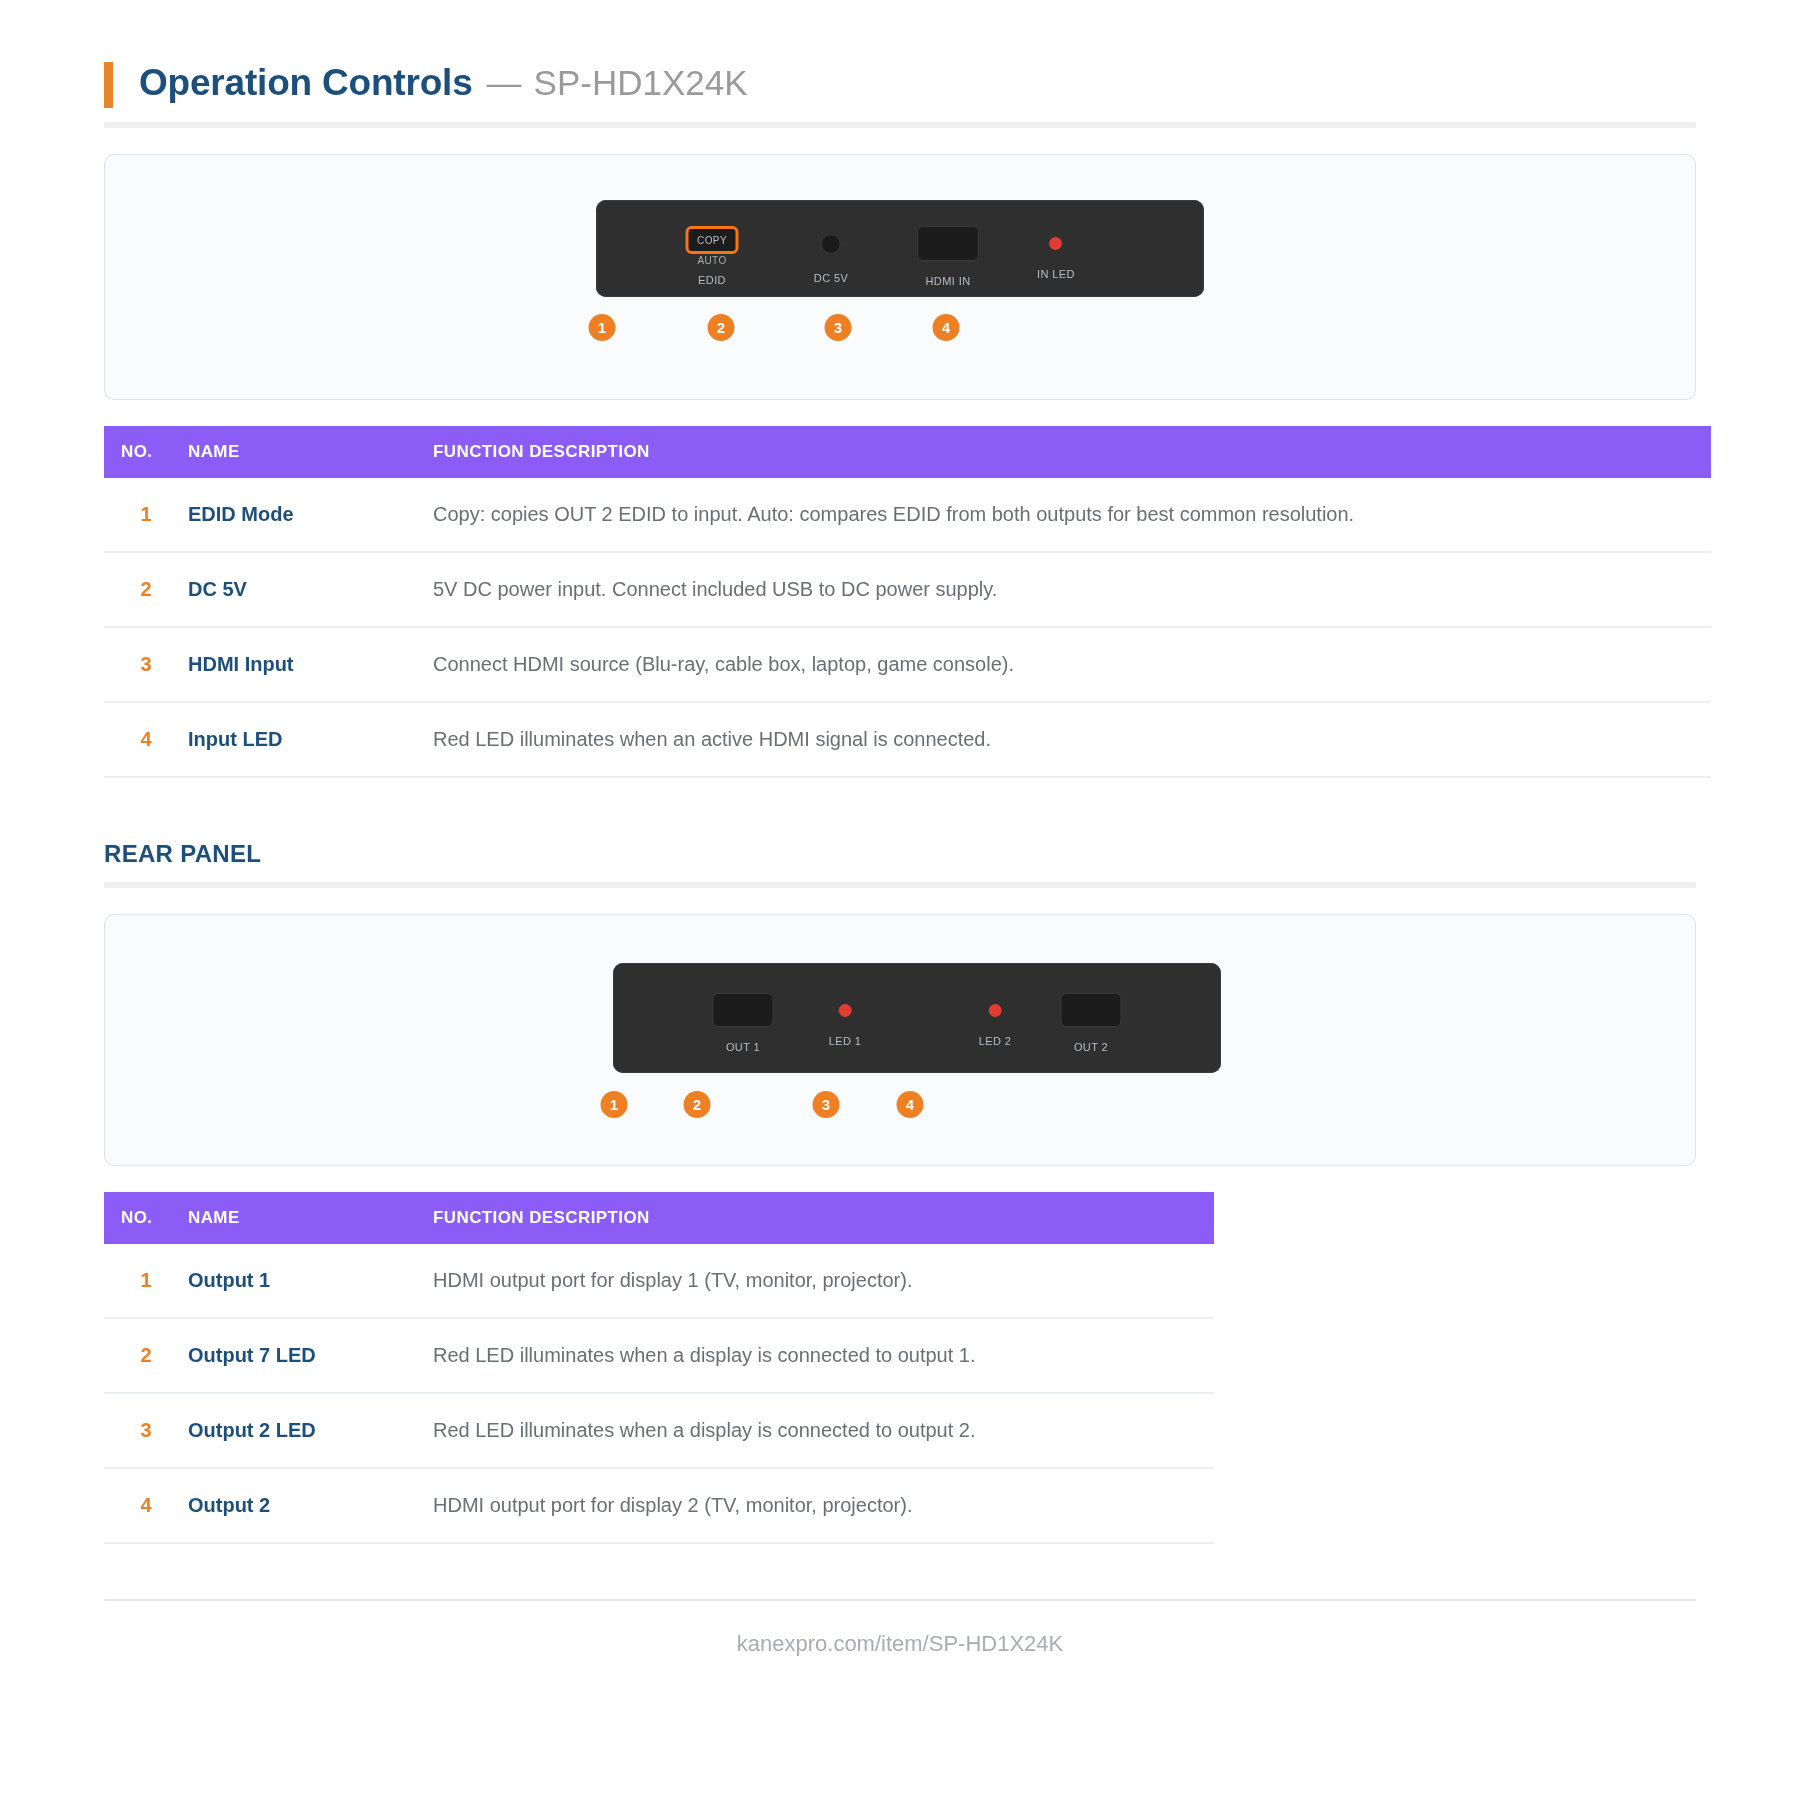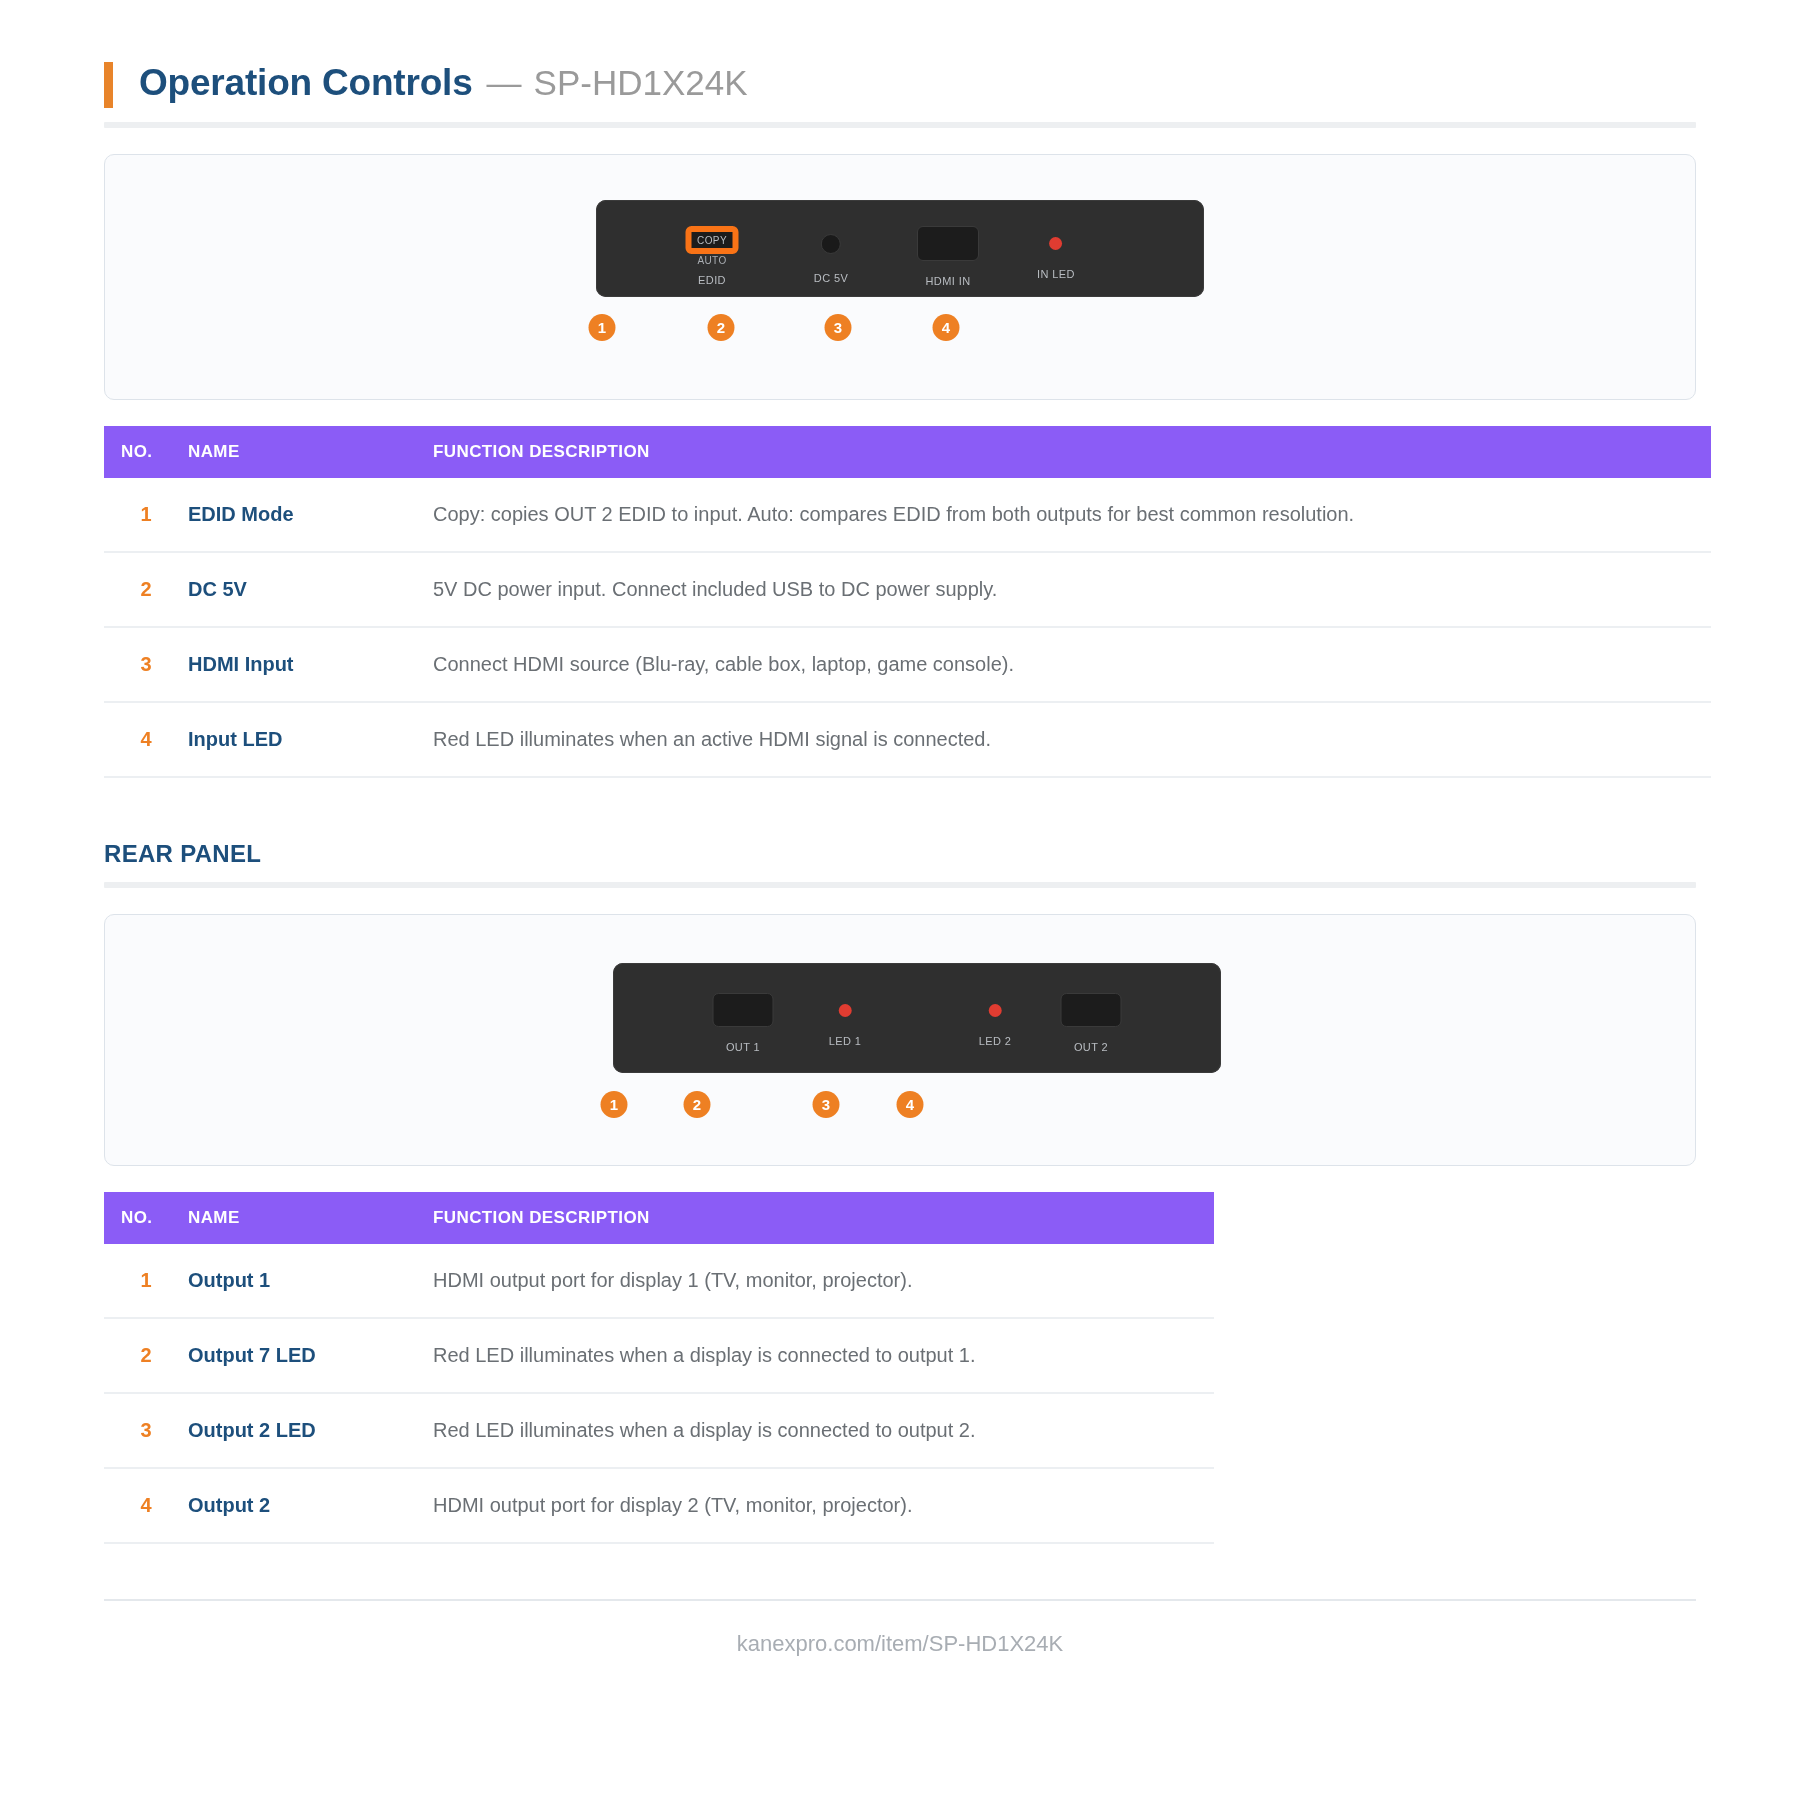--- a/index.html
+++ b/index.html
@@ -122,21 +122,21 @@
     border: 1px solid #3a3a3a;
   }
   .glyph-led {
     width: 13px; height: 13px;
     background: #e03c31;
     border-radius: 50%;
   }
   .glyph-btn {
     width: 53px; height: 28px;
     background: #1c1c1c;
-    border: 6px solid #f97316;
+    border: 3px solid #f97316;
     border-radius: 6px;
     display: flex;
     align-items: center;
     justify-content: center;
   }
   .glyph-btn span {
     font-size: 10px;
     color: #b9bdc2;
     letter-spacing: 0.4px;
   }

